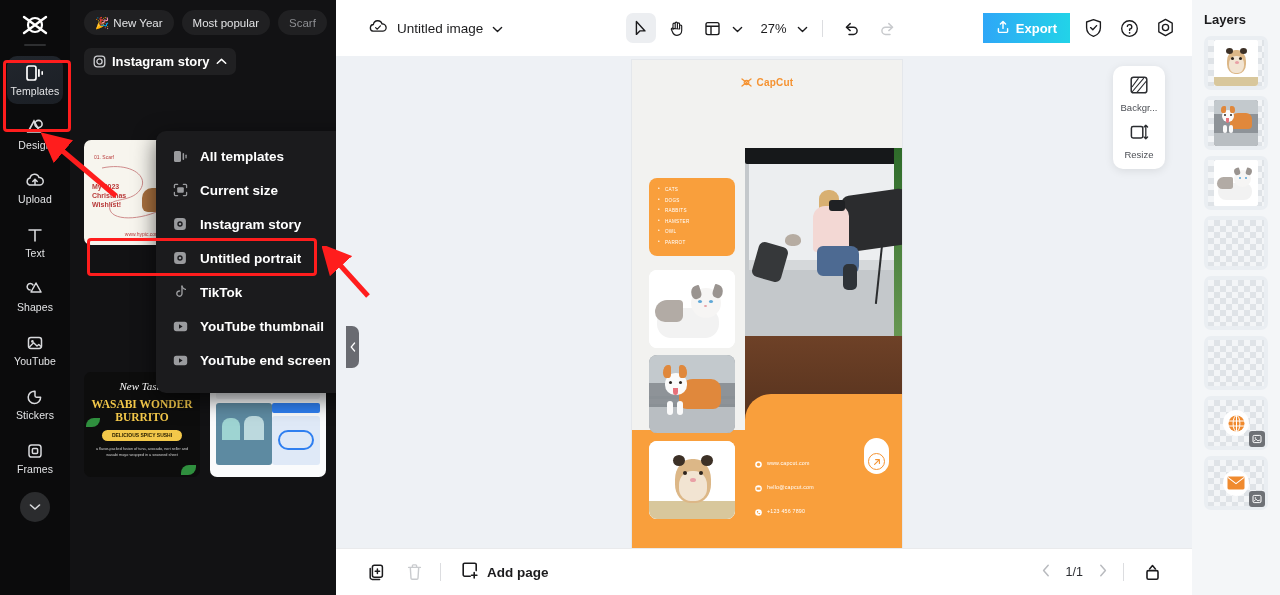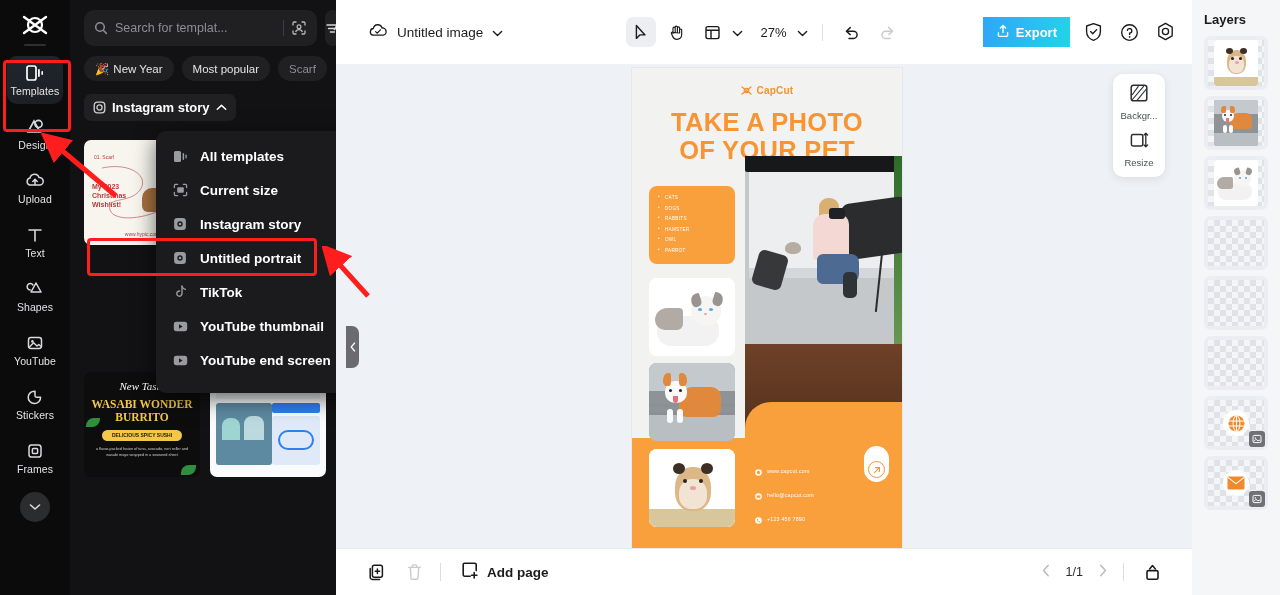--- a/index.html
+++ b/index.html
@@ -83,21 +83,21 @@
   .mi {
     height: 34px; display: flex; align-items: center; gap: 12px;
     padding: 0 14px 0 16px; color: #fff; font-size: 13.5px; font-weight: bold; cursor: pointer;
     position: relative;
   }
   .mi .mi-ico { width: 16px; display:flex; align-items:center; justify-content:center; }
 
   
   .center { flex: 1; display: flex; flex-direction: column; background: #ffffff; min-width:0; }
   .topbar {
-    height: 64px; background: #fff; display: flex; align-items: center;
+    height: 56px; background: #fff; display: flex; align-items: center;
     padding: 0 14px; gap: 10px; position: relative; z-index: 4;
   }
   .doc-name { display:flex; align-items:center; gap: 9px; margin-left: 18px; cursor: pointer; }
   .doc-name .nm { font-size: 13.5px; color: #1b1b1d; }
   .tb-center { position: absolute; left: 0; right: 0; display:flex; justify-content:center; align-items:center; gap: 6px; pointer-events:none;}
   .tb-center > * { pointer-events: auto; }
   .tb-btn {
     width: 30px; height: 30px; border-radius: 7px; display:flex; align-items:center;
     justify-content:center; cursor: pointer;
   }
@@ -303,41 +303,20 @@
     <div class="rail-more">
       <svg width="12" height="8" viewBox="0 0 12 8">
           <path d="M1.5 2 L6 6 L10.5 2" stroke="#d9dadd" stroke-width="1.6" fill="none" stroke-linecap="round" stroke-linejoin="round"></path>
         </svg>
     </div>
     <div class="rail-spacer"></div>
   </div>
 
   <div class="tpl-panel">
 
-    <div class="tpl-search-row">
-      <div class="tpl-search">
-        <svg width="14" height="14" viewBox="0 0 14 14">
-            <circle cx="6" cy="6" r="4.3" stroke="#8d8e92" stroke-width="1.5" fill="none"></circle>
-            <path d="M9.3 9.3 L12.4 12.4" stroke="#8d8e92" stroke-width="1.5" stroke-linecap="round"></path>
-          </svg>
-        <input type="text" placeholder="Search for templat..." style="">
-        <span class="vdiv"></span>
-        <svg width="16" height="16" viewBox="0 0 16 16">
-            <path d="M2 5 V3.2 A1.2 1.2 0 0 1 3.2 2 H5 M11 2 H12.8 A1.2 1.2 0 0 1 14 3.2 V5 M14 11 V12.8 A1.2 1.2 0 0 1 12.8 14 H11 M5 14 H3.2 A1.2 1.2 0 0 1 2 12.8 V11" stroke="#b9babd" stroke-width="1.3" fill="none" stroke-linecap="round"></path>
-            <circle cx="8" cy="6.8" r="1.9" stroke="#b9babd" stroke-width="1.2" fill="none"></circle>
-            <path d="M4.6 12 A3.6 3.6 0 0 1 11.4 12" stroke="#b9babd" stroke-width="1.2" fill="none"></path>
-          </svg>
-      </div>
-      <div class="tpl-filter-btn">
-        <svg width="15" height="15" viewBox="0 0 15 15">
-            <path d="M2 4 H12.5 M3.6 7.5 H11 M5.4 11 H9.4" stroke="#d6d7da" stroke-width="1.4" stroke-linecap="round"></path>
-            <path d="M12.8 2.6 L9.4 8.6" stroke="#d6d7da" stroke-width="1.4" stroke-linecap="round"></path>
-          </svg>
-      </div>
-    </div>
 
     <div class="chips">
       <div class="chip">
         <span>🎉</span>
         <span>New Year</span>
       </div>
       <div class="chip">
         <span>Most popular</span>
       </div>
       <div class="chip dim">
@@ -580,24 +559,20 @@
 
       <div class="poster">
         <div class="p-logo">
           <svg width="11" height="9" viewBox="0 0 11 9">
               <path d="M1 1 L10 8 M10 1 L1 8" stroke="#f59332" stroke-width="1.3" fill="none" stroke-linecap="round"></path>
               <ellipse cx="5.5" cy="4.5" rx="2.3" ry="2.1" stroke="#f59332" stroke-width="1.2" fill="none"></ellipse>
             </svg>
           <span class="t">CapCut</span>
         </div>
 
-        <div class="p-head">
-          <div>TAKE A PHOTO</div>
-          <div>OF YOUR PET</div>
-        </div>
 
         <div class="p-main">
           <div style="position:absolute;inset:0;background:#c4c8cb;"></div>
           <div style="position:absolute;left:0;right:0;top:0;height:16px;background:#16181a;border-radius:0 0 2px 2px;"></div>
           <div style="position:absolute;left:4px;right:8px;top:16px;height:100px;background:#eceef0;"></div>
           <div style="position:absolute;left:4px;right:8px;top:112px;height:10px;background:#d5d8da;"></div>
           <div style="position:absolute;right:0;top:0;width:8px;bottom:0;background:linear-gradient(180deg,#2e6b2a,#8ab26a);"></div>
           <div style="position:absolute;left:0;right:0;bottom:0;height:112px;background:linear-gradient(180deg,#6e4127,#4e2d1a);"></div>
 
           <div style="position:absolute;right:-8px;top:44px;width:66px;height:56px;background:#2b2c2e;border-radius:8px;transform:rotate(-8deg);"></div>

